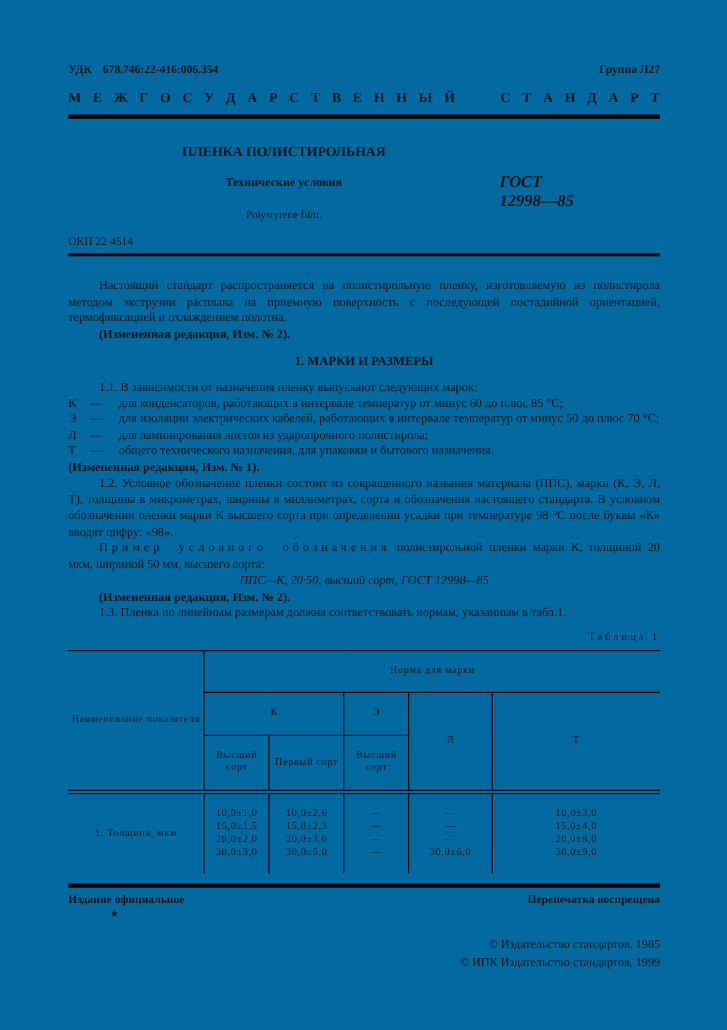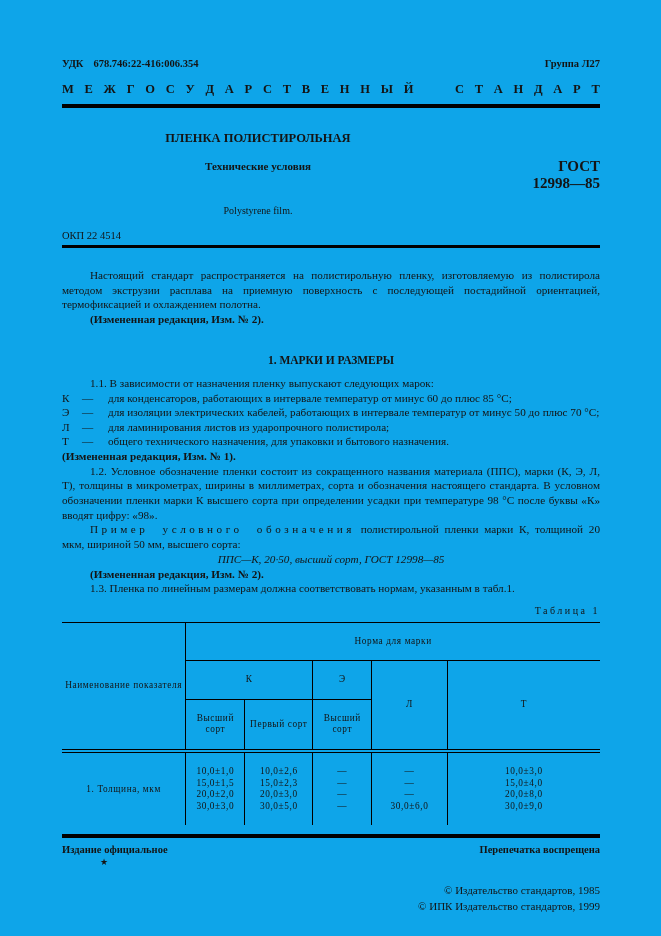--- a/index.html
+++ b/index.html
@@ -1,44 +1,44 @@
 <!DOCTYPE html>
 <html><head>
 <meta charset="utf-8">
 <style>
   html,body{margin:0;padding:0;background:#e8e8e8;}
   .page{
-    width:661px;height:936px;background:#0ea5e9;color:#141414;
+    width:661px;height:936px;background:#0369a1;color:#141414;
     font-family:"Liberation Serif", serif;
     box-sizing:border-box;padding:58px 61px 0 62px;
     position:relative;overflow:hidden;margin:0 auto;
   }
   .udk-row{display:flex;justify-content:space-between;font-weight:bold;font-size:10.5px;}
   .udk-left span{margin-right:10px;}
   .standard-line{margin-top:13px;font-weight:bold;font-size:12.5px;}
   .spread-flex{display:flex;justify-content:space-between;align-items:baseline;}
   .spread-flex .sp{min-width:1.6em;}
   .rule{height:3.5px;background:#000;}
   .rule1{margin-top:7px;}
   .title-row{display:flex;margin-top:23px;}
   .title-left{width:392px;text-align:center;}
   .doc-title{font-weight:bold;font-size:12.5px;}
   .doc-subtitle{font-weight:bold;font-size:11px;margin-top:14px;}
-  .doc-subtitle-en{font-size:10px;line-height:13px;margin-top:32px;}
-  .title-right{flex:1;text-align:right;}
+  .doc-subtitle-en{font-size:10px;line-height:13px;margin-top:17px;}
+  .title-right{flex:1;text-align:left;font-style:italic;}
   .gost{font-weight:bold;font-size:15px;line-height:17.5px;margin-top:27px;}
   .okp{margin-top:13px;font-size:10.5px;}
   .rule2{margin-top:4px;}
   .date-line{margin-top:10px;text-align:right;font-weight:bold;font-size:10.5px;}
   .date-value{border-bottom:1.6px solid #000;padding:0 2px 1px 2px;margin-left:6px;}
   .body-txt{font-size:11.2px;line-height:14.7px;text-align:justify;}
   .indent{text-indent:28px;}
   .bold{font-weight:bold;}
   .intro-par{margin-top:20px;}
-  .sec-heading{margin-top:27px;text-align:center;font-weight:bold;font-size:11.5px;}
+  .sec-heading{margin-top:11px;text-align:center;font-weight:bold;font-size:11.5px;}
   .p11{margin-top:10px;}
   .mark-row{display:flex;font-size:11.2px;line-height:14.6px;}
   .mark-letter{width:20px;flex:none;}
   .mark-dash{width:26px;flex:none;}
   .mark-text{flex:1;text-align:justify;}
   .spaced-lead{letter-spacing:3.5px;word-spacing:5px;}
   .example-line{text-align:center;font-style:italic;}
   .tbl-caption{text-align:right;font-size:10px;letter-spacing:2.5px;margin-top:9px;margin-bottom:6px;}
   table.norms{width:100%;border-collapse:collapse;border-top:1.6px solid #000;table-layout:fixed;}
   table.norms td{border-left:1.1px solid #000;font-size:9.3px;line-height:11.5px;letter-spacing:0.6px;

